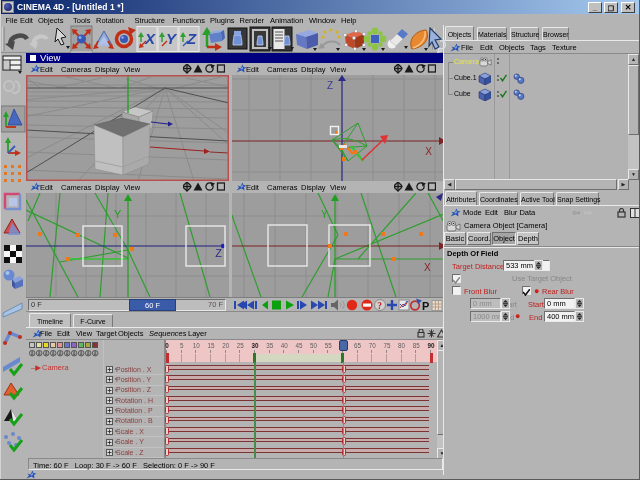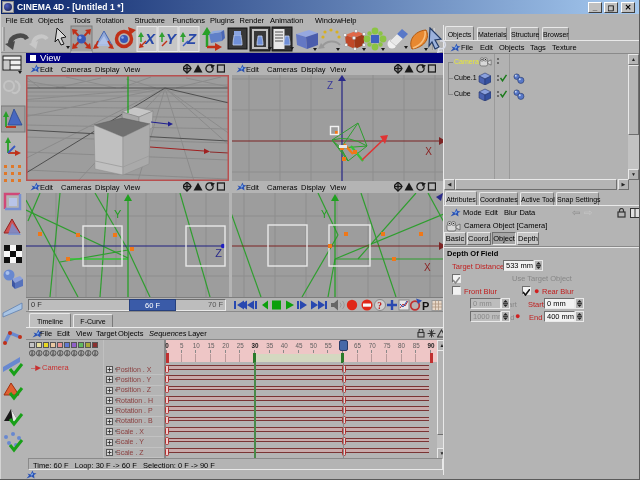--- a/index.html
+++ b/index.html
@@ -44,21 +44,21 @@
   <span class="abs" style="left:5.5px;top:2px;">File</span>
   <span class="abs" style="left:20px;top:2px;">Edit</span>
   <span class="abs" style="left:38px;top:2px;">Objects</span>
   <span class="abs" style="left:73px;top:2px;">Tools</span>
   <span class="abs" style="left:96px;top:2px;">Rotation</span>
   <span class="abs" style="left:134.5px;top:2px;">Structure</span>
   <span class="abs" style="left:172.5px;top:2px;">Functions</span>
   <span class="abs" style="left:210px;top:2px;">Plugins</span>
   <span class="abs" style="left:239.5px;top:2px;">Render</span>
   <span class="abs" style="left:270px;top:2px;">Animation</span>
-  <span class="abs" style="left:309px;top:2px;margin-left:6px;">Window</span>
+  <span class="abs" style="left:309px;top:2px;">Window</span>
   <span class="abs" style="left:341px;top:2px;">Help</span>
 </div>
 
 <div class="abs" id="toolbar" style="left:0;top:25px;width:446px;height:28px;background:#b4b4b4;border-bottom:1px solid #8f8f8f;">
 <svg width="446" height="28" viewBox="0 0 446 28">
   <line x1="3" y1="2" x2="3" y2="26" stroke="#e9e9e9" stroke-width="1"></line>
   <line x1="4" y1="2" x2="4" y2="26" stroke="#7a7a7a" stroke-width="1"></line>
 
   <path d="M10,20 C10,10 24,8 27,14" fill="none" stroke="#4a4a4a" stroke-width="4.5"></path>
   <polygon points="5,19 15,16 13,25" fill="#4a4a4a"></polygon>
@@ -987,21 +987,21 @@
   <div class="abs cyc" style="left:0px;top:207px;width:22px;">Basic</div>
   <div class="abs cyc" style="left:23px;top:207px;width:24px;">Coord.</div>
   <div class="abs cyc" style="left:48px;top:207px;width:24px;background:#a5a5a5;border-color:#6e6e6e #e9e9e9 #e9e9e9 #6e6e6e;">Object</div>
   <div class="abs cyc" style="left:73px;top:207px;width:22px;background:#c6c6c6;">Depth</div>
 
   <div class="abs" style="left:0px;top:221px;width:197px;height:1px;background:#8a8a8a;"></div>
   <div class="abs" style="left:0px;top:222px;width:197px;height:1px;background:#e9e9e9;"></div>
   <div class="abs" style="left:3px;top:224px;font-size:7.5px;font-weight:bold;">Depth Of Field</div>
 
   <div class="abs rlbl" style="left:8px;top:237px;">Target Distance</div>
-  <div class="abs vbox" style="left:59px;top:235px;width:31px;">533 mm</div>
+  <div class="abs vbox" style="left:59px;top:235px;width:47px;">533 mm</div>
   <div class="abs spin" style="left:90px;top:235px;"><svg width="9" height="11">
         <use href="#spini"></use>
       </svg></div>
 
   <div class="abs chk" style="left:8px;top:249px;"><svg width="7" height="7">
         <path d="M0,3 l2.5,3 l4.5,-6" stroke="#8a8a8a" stroke-width="1.6" fill="none"></path>
       </svg></div>
   <div class="abs glbl" style="left:20px;top:249px;">Use Target Object</div>
 
   <div class="abs chk" style="left:8px;top:261px;"></div>

